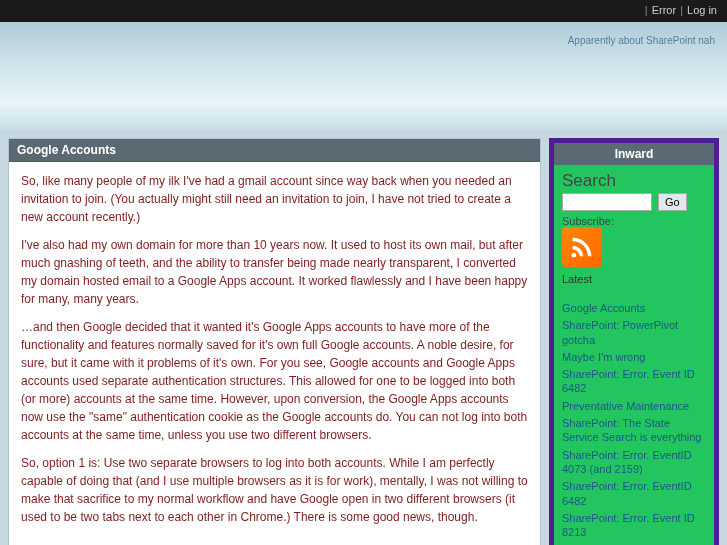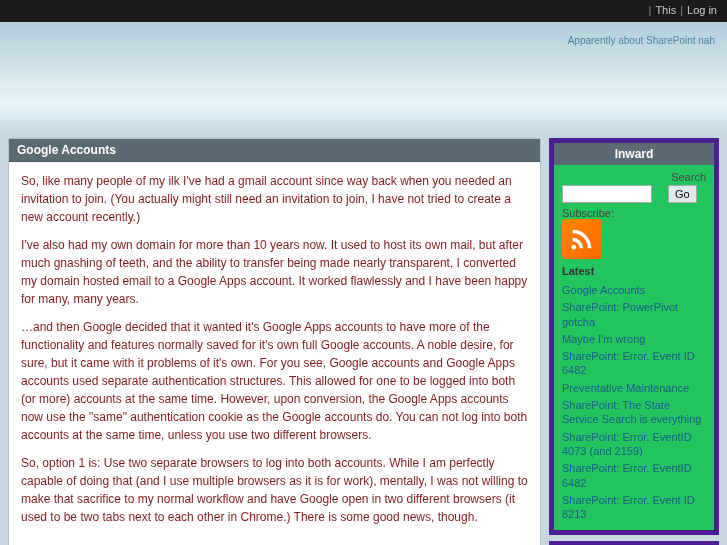--- a/index.html
+++ b/index.html
@@ -108,29 +108,28 @@
       text-align: center;
     }
     .sidebar-box-body {
       padding: 6px 8px;
     }
 
     
     .search-row {
       display: flex;
       align-items: center;
-      gap: 16px;
+      gap: 6px;
       margin-bottom: 4px;
     }
     .search-label {
-      font-size: 11px;
+      font-size: 17px;
       color: #444;
       display: block;
       margin-bottom: 2px;
-      text-align: right;
     }
     .search-input {
       width: 90px;
       height: 18px;
       border: 1px solid #aaa;
       font-size: 11px;
       padding: 1px 3px;
     }
     .search-button {
       height: 18px;
@@ -159,23 +158,23 @@
     }
     .rss-icon svg {
       width: 28px;
       height: 28px;
       fill: #fff;
     }
 
     
     .latest-label {
       font-size: 11px;
-      font-weight: bold;
+      font-weight: normal;
       color: #333;
-      margin-bottom: 6px;
+      margin-bottom: 16px;
       display: block;
     }
     .latest-links {
       list-style: none;
       padding: 0;
     }
     .latest-links li {
       margin-bottom: 3px;
     }
     .latest-links li a {
@@ -194,21 +193,21 @@
       padding: 4px 8px;
       text-align: center;
     }
   </style>
 </head>
 <body>
 
 <div id="header">
   <div id="header-nav">
     <span>|</span>
-    <a href="#">This</a>
+    <a href="#">Error</a>
     <span>|</span>
     <a href="#">Log in</a>
   </div>
   <div id="header-title-area">
     <div id="site-subtitle">Apparently about SharePoint nah</div>
   </div>
 </div>
 
 <div id="main-wrapper">
 

